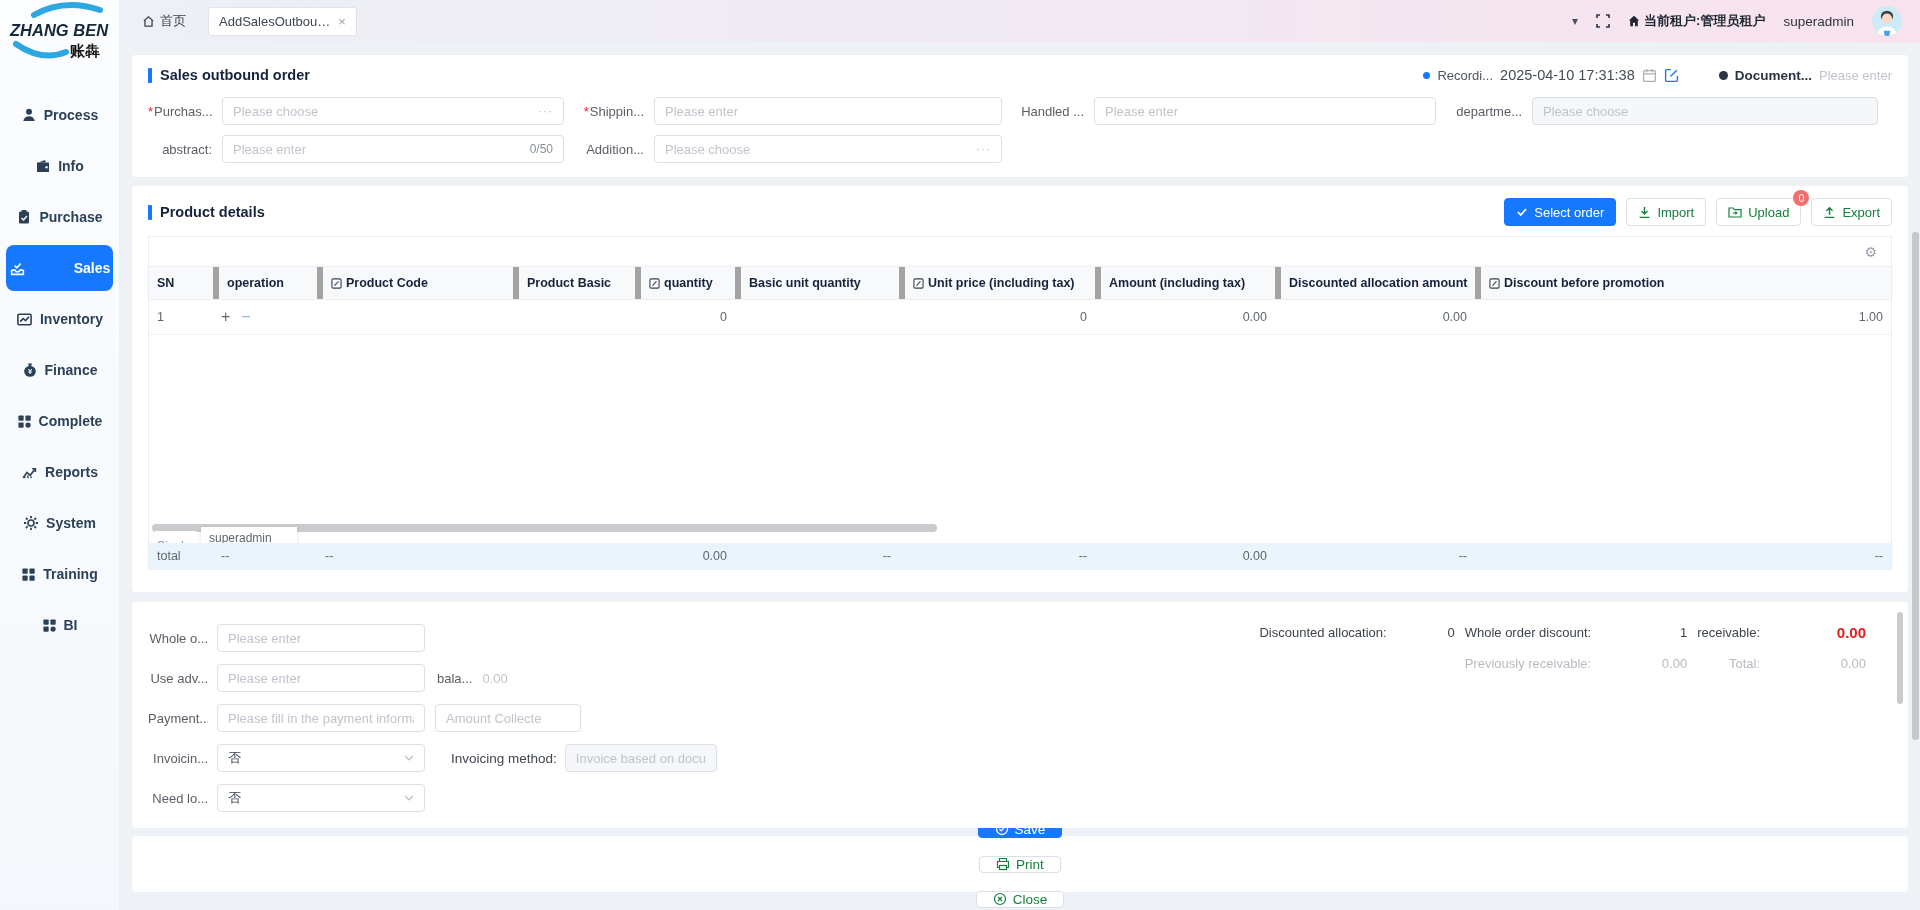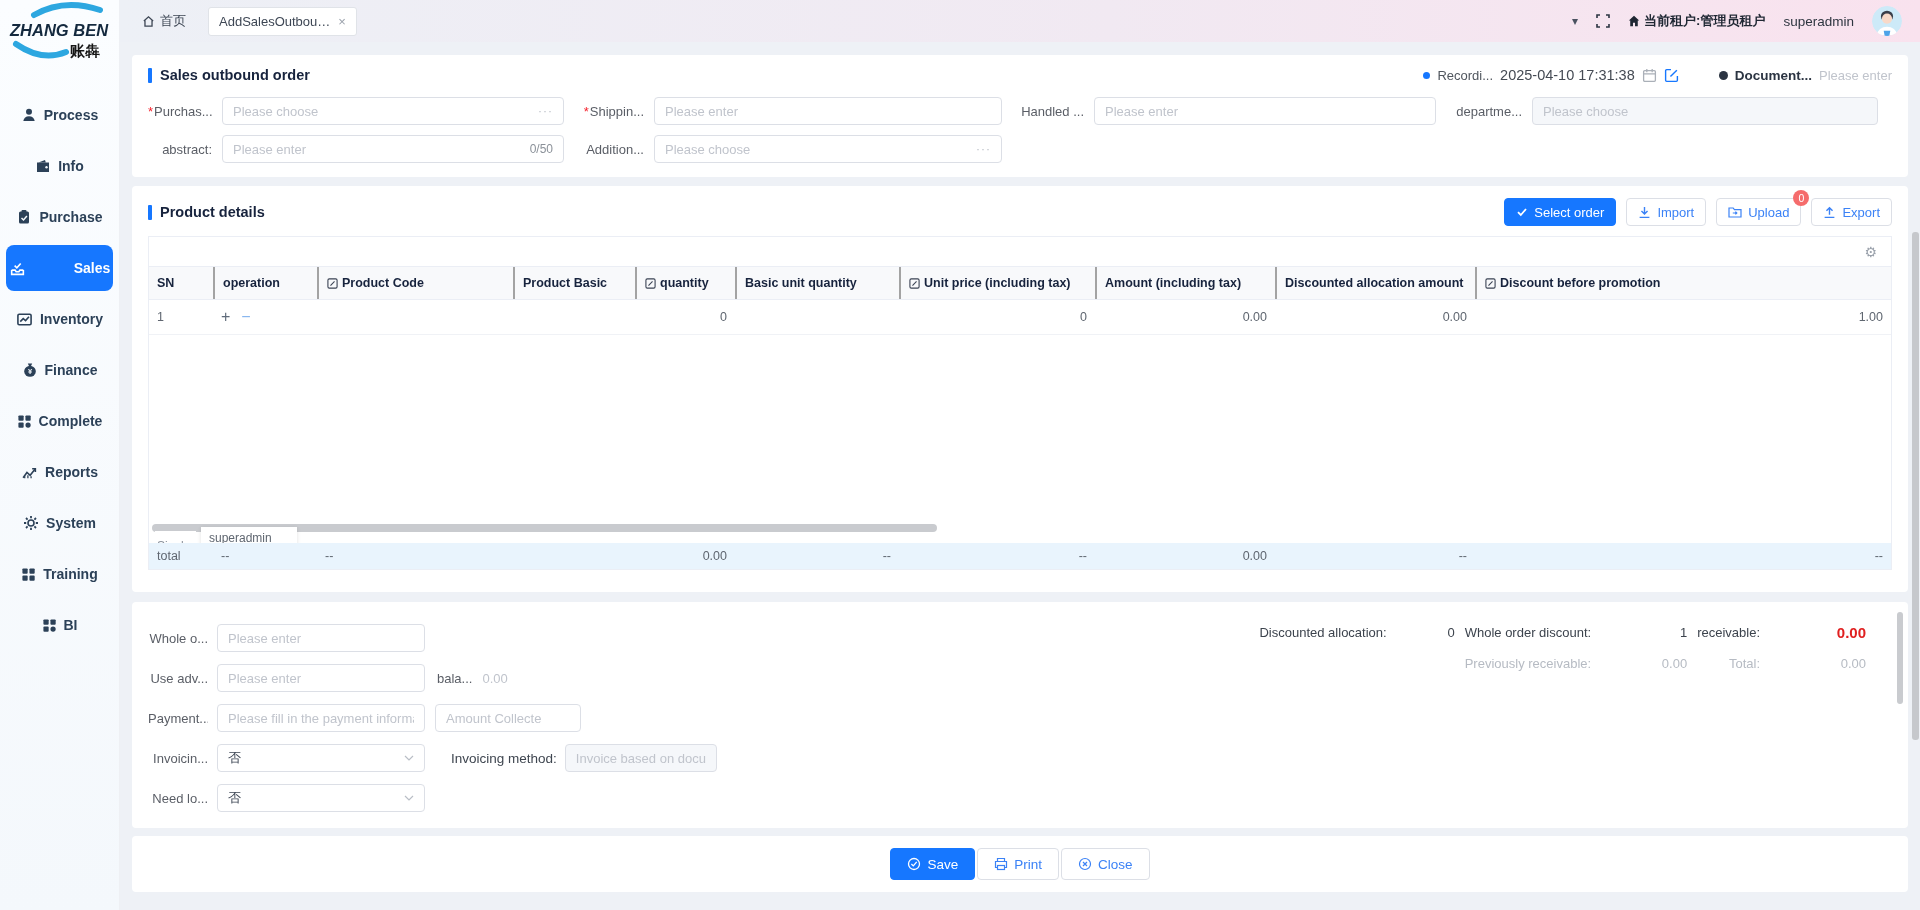--- a/index.html
+++ b/index.html
@@ -47,30 +47,30 @@
   .flabel { font-size:13px; color:#5a5e66; text-align:right; padding-right:10px; white-space:nowrap; overflow:hidden; }
   .req { color:#f5222d; margin-right:1px; }
   .input { height:28px; border:1px solid #dcdfe6; border-radius:4px; background:#fff; display:flex; align-items:center; padding:0 10px; font-size:13px; color:#c0c4cc; cursor:text; }
   .input .ph { color:#c0c4cc; overflow:hidden; white-space:nowrap; }
   .input .suffix { margin-left:auto; color:#b9bec6; font-size:12px; letter-spacing:1px; }
   .input.disabled { background:#f5f7fa; cursor:not-allowed; }
   .counter { margin-left:auto; color:#8b9199; font-size:12px; }
 
   
   .card2 { padding:12px 16px 0; margin-bottom:10px; height:406px; position:relative; }
-  .btn { height:28px; display:flex; align-items:center; gap:6px; border:1px solid #dcdfe6; border-radius:4px; background:#fff; padding:0 11px; font-size:13px; color:#3b82f6; cursor:pointer; }
+  .btn { height:28px; display:flex; align-items:center; gap:6px; border:1px solid #dcdfe6; border-radius:4px; background:#fff; padding:0 11px; font-size:13px; color:#15803d; cursor:pointer; }
   .btn.primary { background:#1677ff; border-color:#1677ff; color:#fff; }
   .btn-row { margin-left:auto; display:flex; gap:10px; }
   .badge-wrap { position:relative; }
   .badge { position:absolute; top:-8px; right:-8px; min-width:16px; height:16px; border-radius:8px; background:#f56c6c; color:#fff; font-size:10.5px; display:flex; align-items:center; justify-content:center; padding:0 4px; }
   .tbl { border:1px solid #ebeef5; margin-top:10px; }
   .gear-row { height:30px; display:flex; align-items:center; justify-content:flex-end; padding-right:14px; border-bottom:1px solid #ebeef5; color:#9aa1ab; font-size:14px; }
   .trow { display:grid; grid-template-columns:64px 104px 196px 122px 100px 164px 196px 180px 200px 1fr; align-items:center; }
   .th-row { background:#f8f9fb; border-bottom:1px solid #ebeef5; }
-  .th { font-size:12.5px; font-weight:bold; color:#17233d; padding:9px 8px; display:flex; align-items:center; gap:4px; white-space:nowrap; overflow:hidden; border-left:2px solid #a3a3a3; }
+  .th { font-size:12.5px; font-weight:bold; color:#17233d; padding:9px 8px; display:flex; align-items:center; gap:4px; white-space:nowrap; overflow:hidden; border-left:6px solid #a3a3a3; }
   .th:first-child { border-left:none; }
   .edit-ic { color:#3a4354; display:flex; flex:none; }
   .td { font-size:12.5px; color:#5f6670; padding:8px; white-space:nowrap; }
   .td.num { text-align:right; }
   .body-row { border-bottom:1px solid #f0f2f6; }
   .op-cell { display:flex; gap:11px; align-items:center; }
   .op-plus { color:#5f6b7a; font-size:16px; cursor:pointer; }
   .op-minus { color:#85b4ef; font-size:16px; cursor:pointer; }
   .tbl-spacer { height:188px; }
   .tbl-foot { position:relative; height:46px; }
@@ -94,21 +94,21 @@
   .inv-label { margin-left:26px; font-size:13.5px; color:#3f4650; white-space:nowrap; }
   .inv-input { width:152px; margin-left:8px; }
   .totals { position:absolute; right:42px; top:22px; display:grid; grid-template-columns:auto 58px auto 86px auto 96px; column-gap:10px; row-gap:15px; align-items:center; font-size:13px; }
   .t-label { text-align:right; color:#3c434d; }
   .t-val { text-align:right; color:#3c434d; }
   .t-label.muted,.t-val.muted { color:#b6bbc3; }
   .t-red { color:#e02020; font-weight:bold; font-size:15px; text-align:right; }
   .vscroll { position:absolute; right:5px; top:10px; width:6px; height:92px; background:#c9cbcf; border-radius:3px; cursor:grab; }
 
   
-  .footerbar { height:56px; display:flex; align-items:center; justify-content:center; gap:2px; }
+  .footerbar { height:56px; display:flex; align-items:center; justify-content:center; gap:18px;flex-direction:column; }
   .fbtn { height:32px; padding:0 16px; font-size:13.5px; }
   .page-vscroll { position:absolute; right:1px; top:232px; width:7px; height:508px; background:#c6c8cc; border-radius:3px; z-index:5; cursor:grab; }
 </style>
 </head>
 <body>
 
 <div class="sidebar">
   <div class="logo">
     <svg width="104" height="62" viewBox="0 0 104 62">
       <path d="M26 15 Q56 -2 92 10" stroke="#2da7e0" stroke-width="6" fill="none" stroke-linecap="round"></path>

